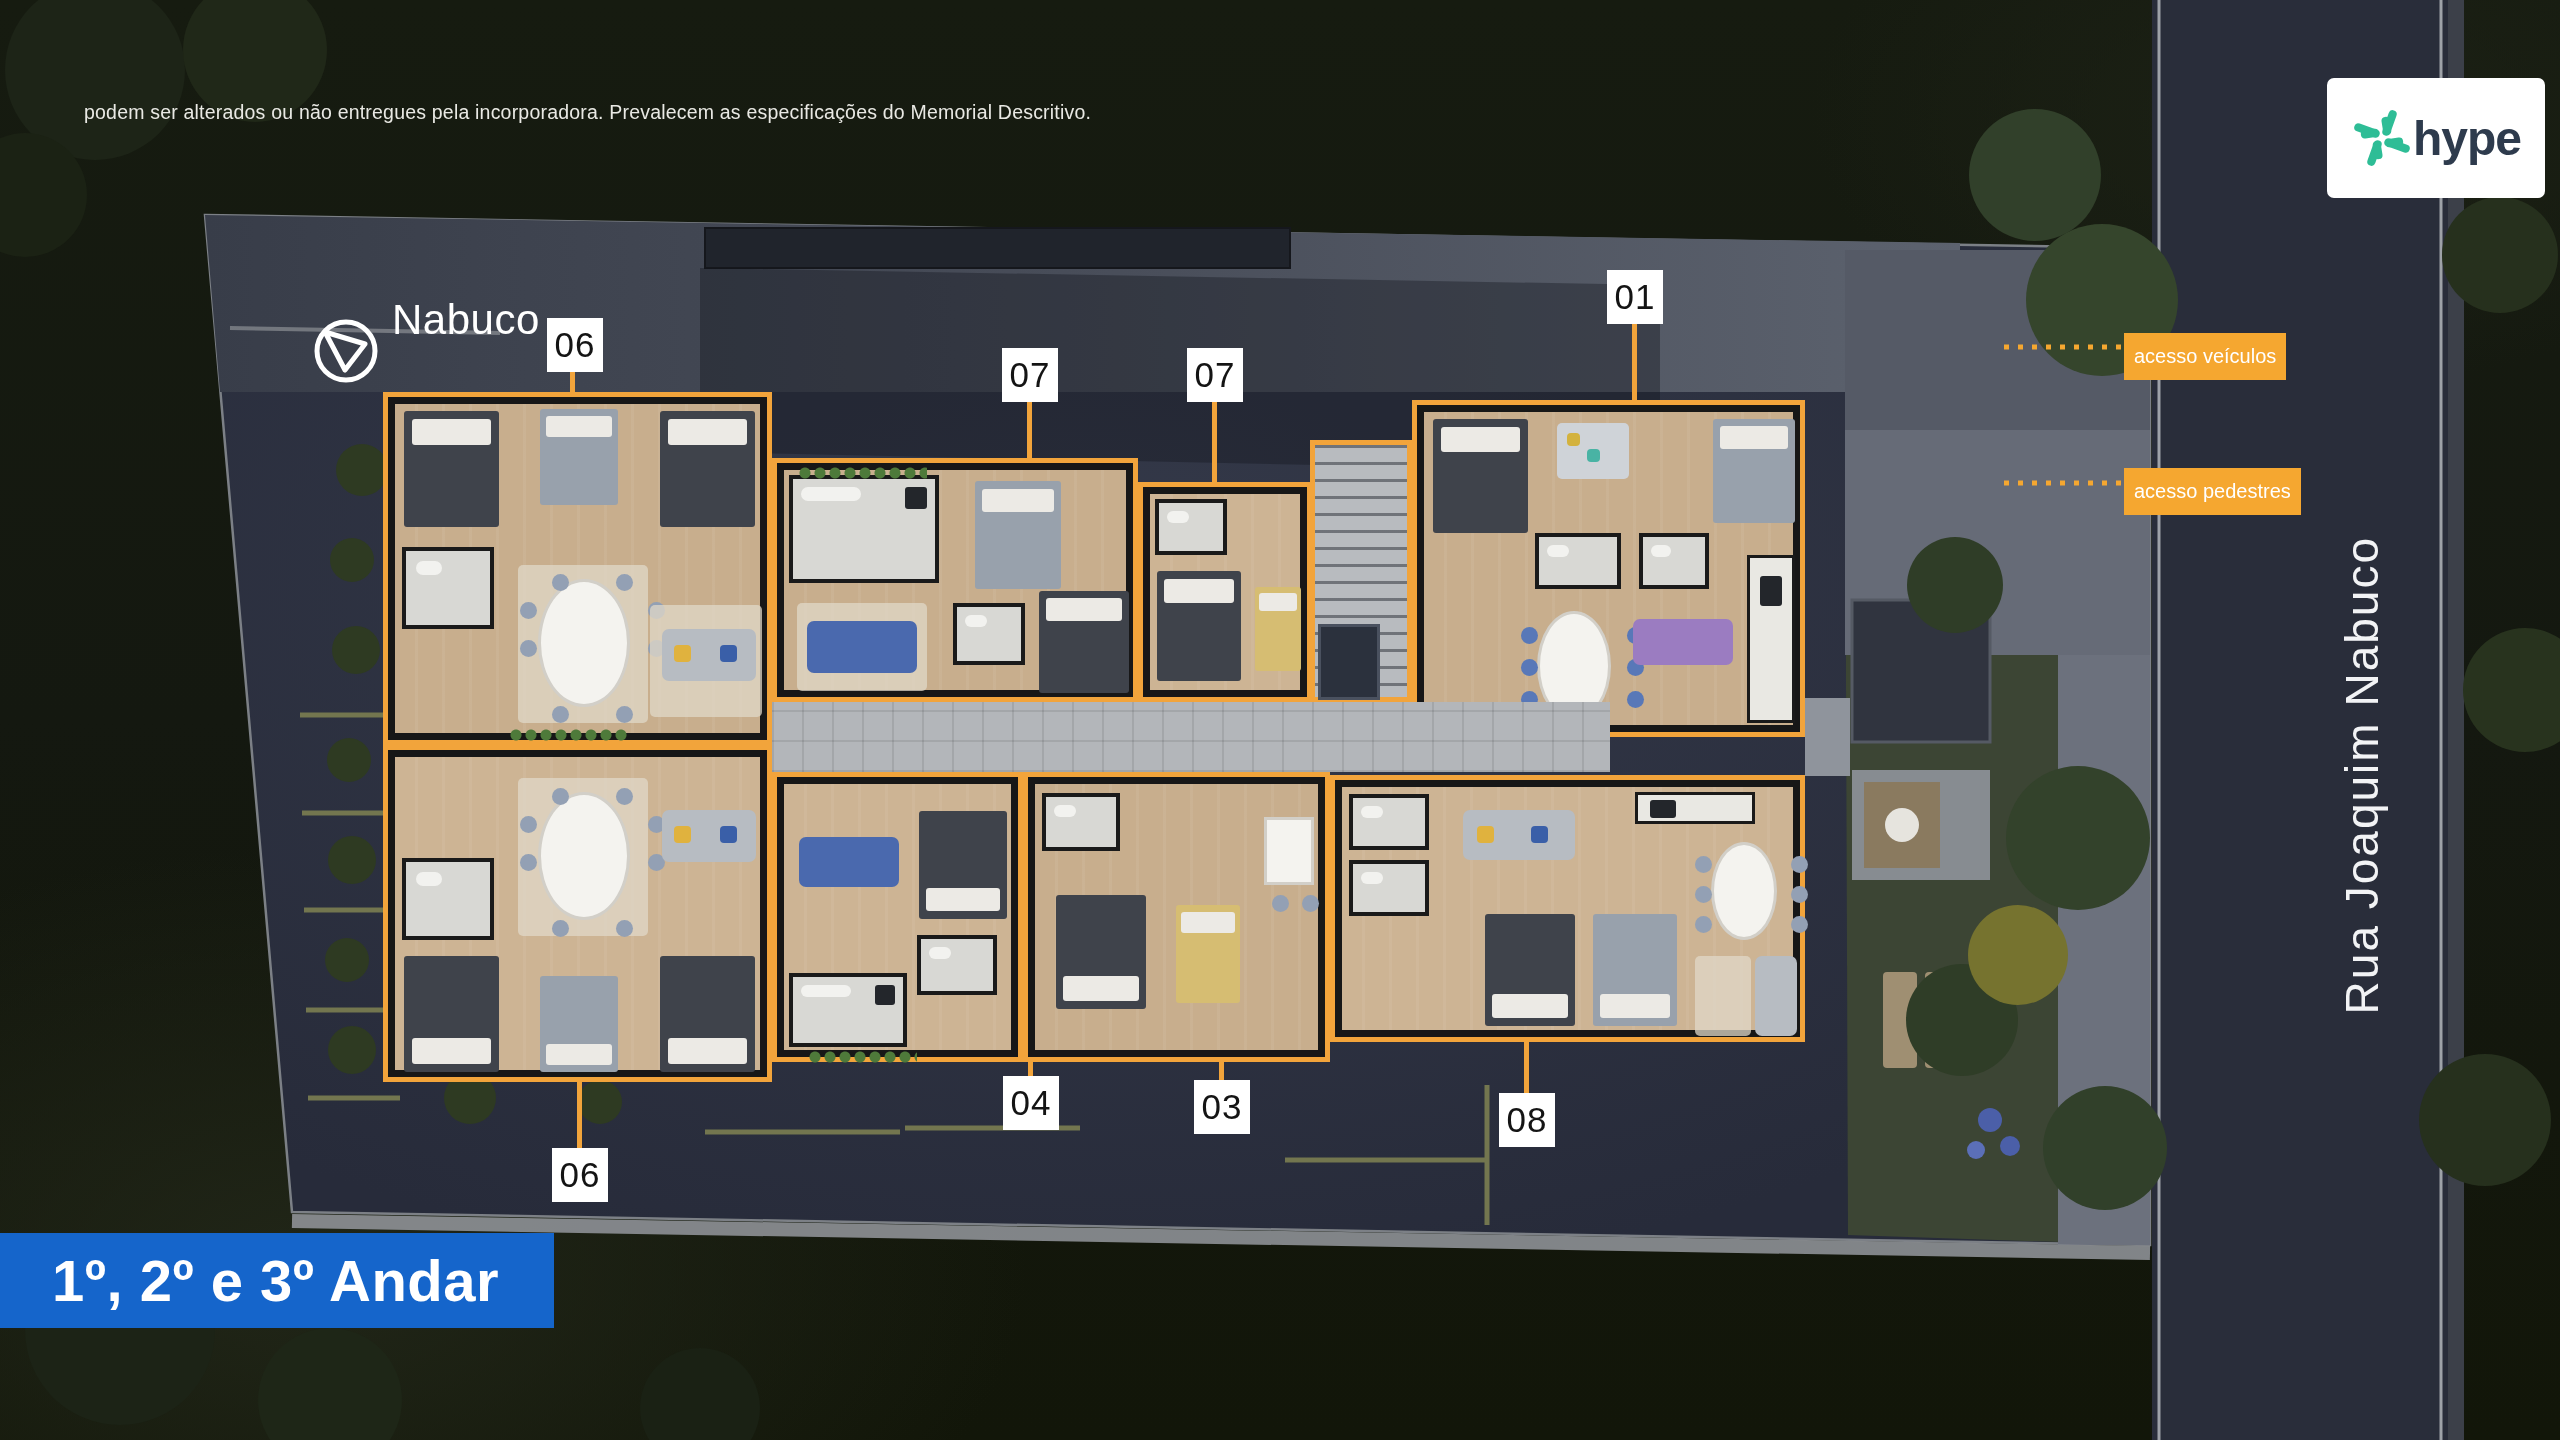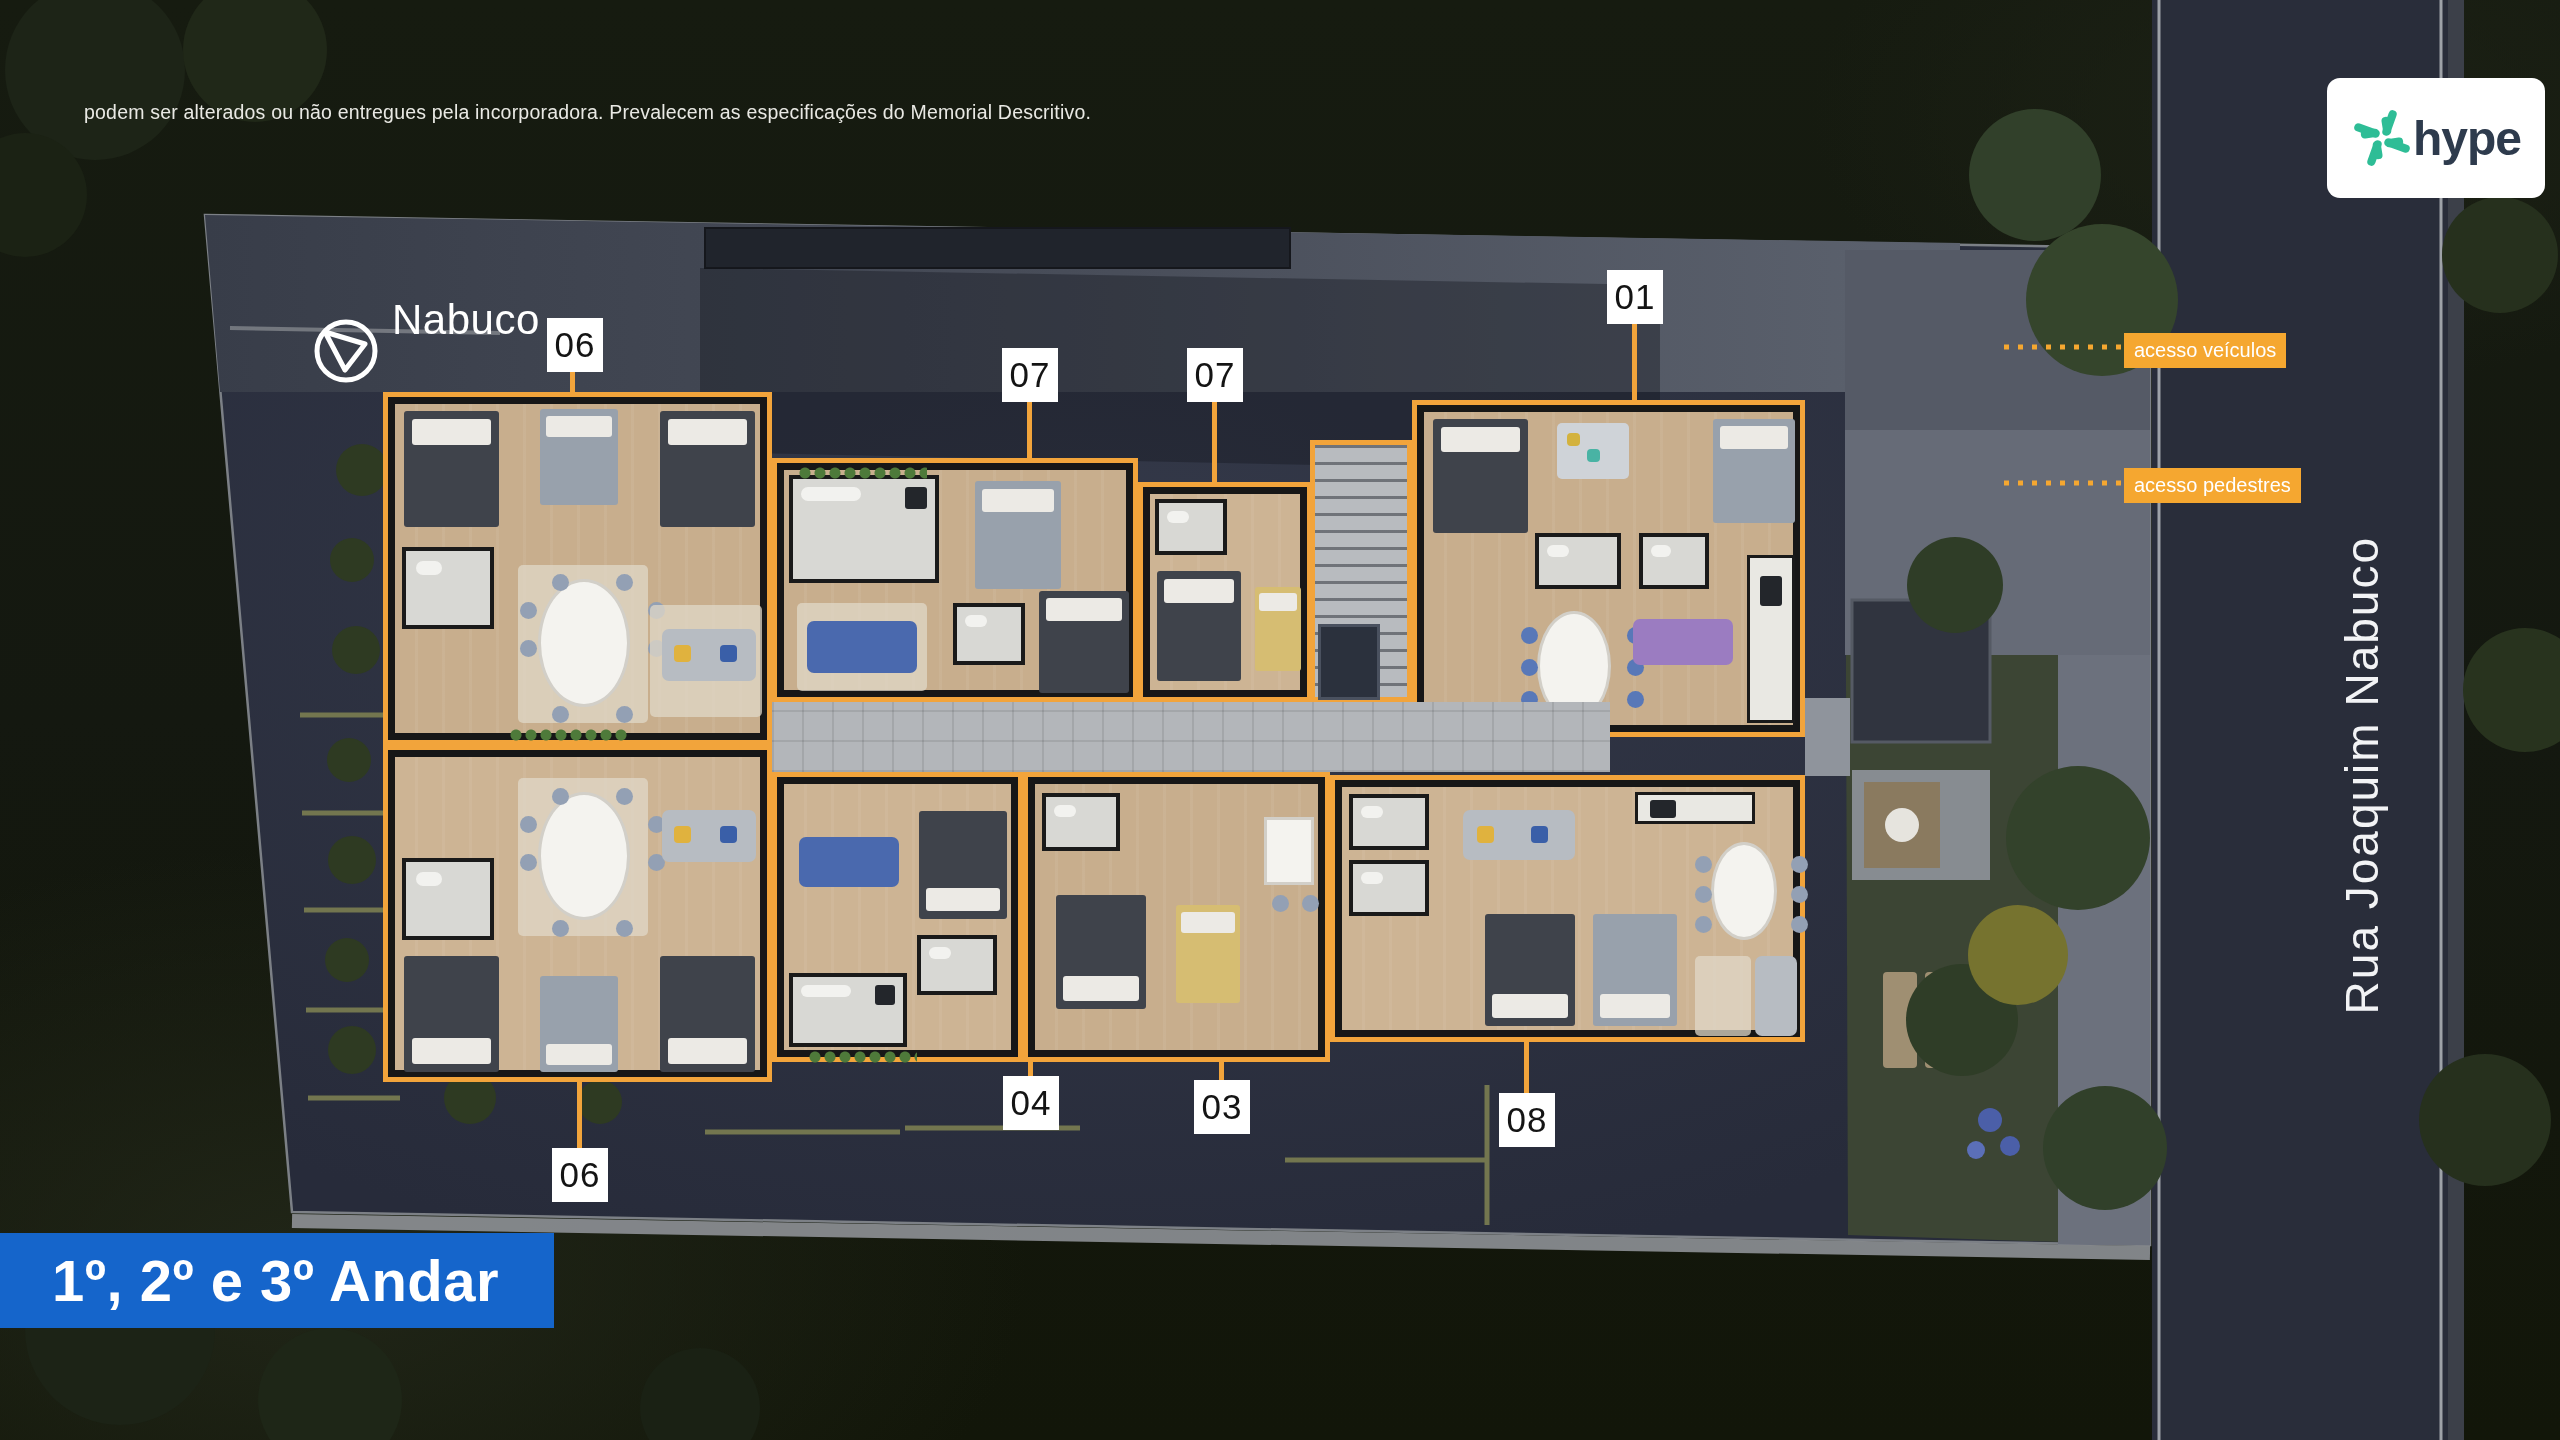--- a/index.html
+++ b/index.html
@@ -57,21 +57,21 @@
   
   .unit-tag{
     position:absolute;width:56px;height:54px;background:#ffffff;color:#141414;
     display:flex;align-items:center;justify-content:center;
     font-size:35px;font-weight:400;letter-spacing:1px;z-index:30;
   }
   .leader{position:absolute;width:5px;background:var(--accent-orange,#F2A43B);z-index:29;}
   .access-tag{
     position:absolute;background:var(--label-orange,#F5A730);color:#ffffff;
     display:flex;align-items:center;justify-content:center;
-    font-size:20px;font-weight:400;z-index:30;padding:3px 10px;height:29px;
+    font-size:20px;font-weight:400;z-index:30;padding:9px 10px;height:29px;
   }
   #disclaimer{
     position:absolute;left:84px;top:80px;width:1160px;color:#e9e9e4;
     font-size:19.5px;line-height:1.25;font-weight:400;z-index:40;letter-spacing:.2px;
   }
   #norte-label{position:absolute;left:392px;top:296px;color:#ffffff;font-size:42px;letter-spacing:.5px;z-index:40;}
   #compass{position:absolute;left:313px;top:318px;width:66px;height:66px;z-index:40;}
   #banner{
     position:absolute;left:0;top:1233px;width:554px;height:95px;
     background:var(--banner-blue,#1565CB);z-index:50;display:flex;align-items:center;
@@ -79,21 +79,21 @@
   #banner span{color:#fff;font-size:58px;font-weight:700;padding-left:52px;letter-spacing:.5px;}
   #street-name{
     position:absolute;left:2316px;top:555px;height:440px;width:92px;z-index:40;
     display:flex;align-items:center;justify-content:center;
   }
   #street-name span{
     writing-mode:vertical-rl;transform:rotate(180deg);
     color:#f2f3f5;font-size:46px;font-weight:400;letter-spacing:2px;white-space:nowrap;
   }
   #logo-card{
-    position:absolute;left:2327px;top:78px;width:218px;height:120px;background:#ffffff;border-radius:13px;
+    position:absolute;left:2327px;top:78px;width:218px;height:120px;background:#ffffff;border-radius:7px;
     display:flex;align-items:center;justify-content:center;z-index:60;
   }
   #logo-card .brand{color:var(--logo-navy,#2E3B4D);font-size:48px;font-weight:700;letter-spacing:-1px;}
 </style>
 </head>
 <body>
 
 <div id="stage">
 
   <svg class="layer" width="2560" height="1440" viewBox="0 0 2560 1440">

